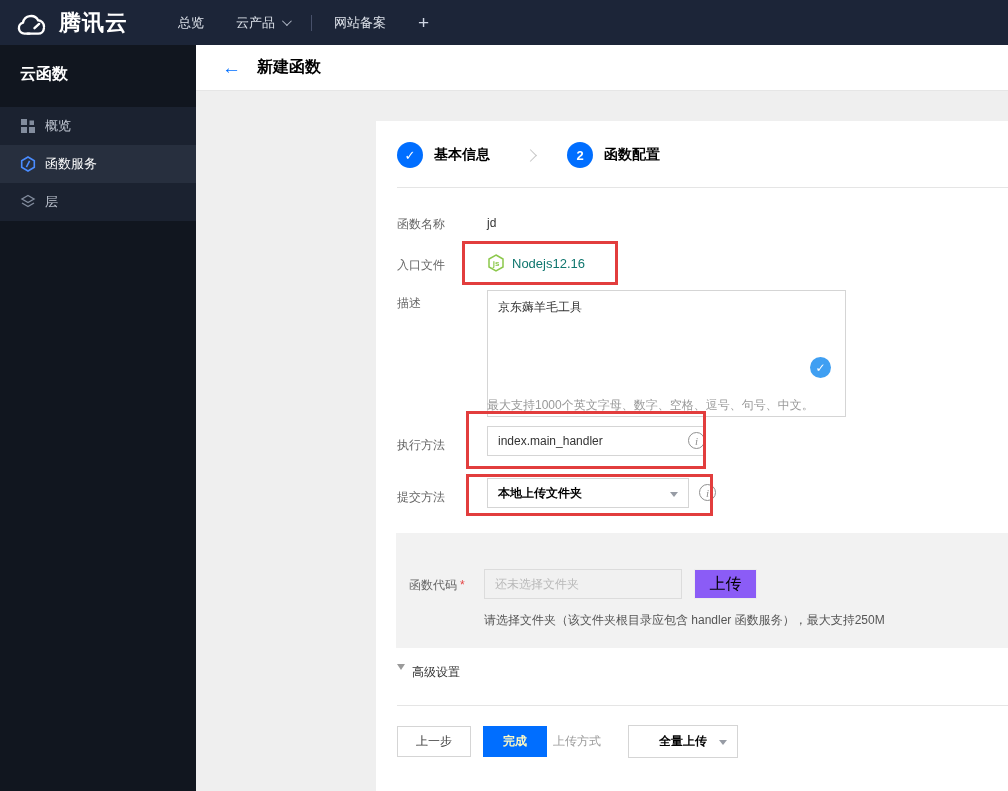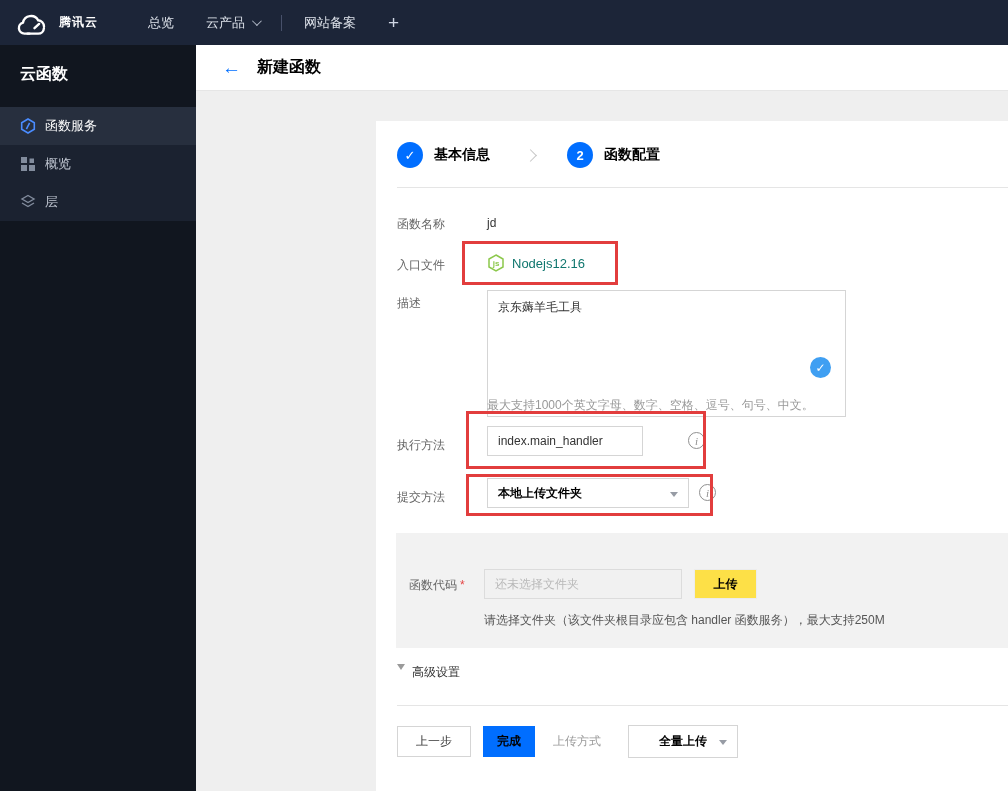--- a/index.html
+++ b/index.html
@@ -8,21 +8,21 @@
     font-family:"Liberation Sans","DejaVu Sans",sans-serif;
     font-size:12px; color:#333; background:#efefef; position:relative;
   }
 
   
   .topnav {
     position:absolute; left:0; top:0; width:1008px; height:45px;
     background:#1c2538; display:flex; align-items:center;
   }
   .brand { display:flex; align-items:center; padding-left:14px; cursor:pointer; }
-  .brand-name { color:#fff; font-size:12px; font-weight:bold; margin-left:9px; letter-spacing:1px; }
+  .brand-name { color:#fff; font-size:22px; font-weight:bold; margin-left:9px; letter-spacing:1px; }
   .topnav-items { display:flex; align-items:center; margin-left:34px; }
   .topnav-item {
     color:#dde2ea; font-size:13px; padding:0 16px; height:45px;
     display:flex; align-items:center; cursor:pointer; white-space:nowrap;
   }
   .nav-caret {
     width:7px; height:7px; border-right:1px solid #aeb6c4; border-bottom:1px solid #aeb6c4;
     transform:rotate(45deg) translateY(-2px); margin-left:7px; display:inline-block;
   }
   .topnav-sep { width:1px; height:16px; background:#47506a; margin:0 6px; }
@@ -110,37 +110,37 @@
   .band-label { position:absolute; left:13px; top:44px; color:#666; }
   .req { color:#e54545; margin-left:3px; }
   .band-input {
     position:absolute; left:88px; top:36px; width:198px; height:30px;
     border:1px solid #dcdcdc; background:#f1f1f1; font-family:inherit; font-size:12px;
     color:#333; padding:0 10px; outline:none;
   }
   .band-input::placeholder { color:#b9b9b9; }
   .upload-btn {
     position:absolute; left:298px; top:36px; width:63px; height:30px;
-    background:#fde047; border:1px solid #ececec; font-family:inherit; font-size:12px;
-    font-weight:bold; color:#000; cursor:pointer;
+    background:#8b5cf6; border:1px solid #ececec; font-family:inherit; font-size:16px;
+    font-weight:normal; color:#000; cursor:pointer;
   }
   .band-hint { position:absolute; left:88px; top:79px; color:#555; font-size:12px; white-space:nowrap; }
 
   .advanced { position:absolute; left:21px; top:543px; display:flex; align-items:flex-start; cursor:pointer; color:#333; }
   .adv-caret {
     width:0; height:0; border-left:4px solid transparent; border-right:4px solid transparent;
     border-top:6px solid #9a9a9a; margin-right:7px;
   }
 
   .btn {
     position:absolute; top:605px; height:31px; font-family:inherit; font-size:12px;
     cursor:pointer; display:flex; align-items:center; justify-content:center;
   }
   .btn-prev { left:21px; width:74px; background:#fff; border:1px solid #d5d5d5; color:#333; }
-  .btn-finish { left:107px; width:52px; background:#006eff; border:1px solid #006eff; color:#000000; font-weight:bold; }
+  .btn-finish { left:107px; width:64px; background:#006eff; border:1px solid #006eff; color:#fef9c3; font-weight:bold; }
   .upload-mode-label {
     position:absolute; left:177px; top:612px; color:#9b9b9b; display:flex; align-items:center;gap:36px;
   }
   .upload-mode-label .mini-info {
     width:15px; height:15px; border:1px solid #9b9b9b; border-radius:50%; color:#9b9b9b;
     font-size:10px; font-style:italic; font-family:"Liberation Serif",serif;
     display:flex; align-items:center; justify-content:center; margin-left:3px;
   }
   .mode-select { left:252px; top:604px; width:110px; height:33px; font-weight:bold; color:#000; }
   .submit-select { left:111px; top:357px; width:202px; font-weight:bold; color:#000; }
@@ -171,40 +171,40 @@
     <div class="topnav-item">
       <span>网站备案</span>
     </div>
     <div class="topnav-plus">+</div>
   </div>
 </div>
 
 <aside class="sidebar">
   <div class="sidebar-title">云函数</div>
   <div class="sidebar-menu">
-    <div class="side-item active">
-      <span class="side-icon">
-        <svg width="16" height="16" viewBox="0 0 16 16">
-          <polygon points="8,1 14.3,4.7 14.3,11.3 8,15 1.7,11.3 1.7,4.7" fill="none" stroke="#4a8cff" stroke-width="1.6"></polygon>
-          <line x1="9.6" y1="4.8" x2="6.4" y2="11.2" stroke="#4a8cff" stroke-width="1.6"></line>
-        </svg>
-      </span>
-      <span>函数服务</span>
-    </div>
     <div class="side-item">
       <span class="side-icon">
         <svg width="16" height="16" viewBox="0 0 16 16">
           <rect x="1" y="1" width="6" height="6" fill="#828c9d"></rect>
           <rect x="9.5" y="2.5" width="4.5" height="4.5" fill="#828c9d"></rect>
           <rect x="1" y="9" width="6" height="6" fill="#828c9d"></rect>
           <rect x="9" y="9" width="6" height="6" fill="#828c9d"></rect>
         </svg>
       </span>
       <span>概览</span>
     </div>
+    <div class="side-item active">
+      <span class="side-icon">
+        <svg width="16" height="16" viewBox="0 0 16 16">
+          <polygon points="8,1 14.3,4.7 14.3,11.3 8,15 1.7,11.3 1.7,4.7" fill="none" stroke="#4a8cff" stroke-width="1.6"></polygon>
+          <line x1="9.6" y1="4.8" x2="6.4" y2="11.2" stroke="#4a8cff" stroke-width="1.6"></line>
+        </svg>
+      </span>
+      <span>函数服务</span>
+    </div>
     <div class="side-item">
       <span class="side-icon">
         <svg width="16" height="16" viewBox="0 0 16 16">
           <polygon points="8,1.5 14,5 8,8.5 2,5" fill="none" stroke="#828c9d" stroke-width="1.4"></polygon>
           <polyline points="14,9 8,12.5 2,9" fill="none" stroke="#828c9d" stroke-width="1.4"></polyline>
         </svg>
       </span>
       <span>层</span>
     </div>
   </div>
@@ -240,21 +240,21 @@
       </span>
       <span class="runtime-text">Nodejs12.16</span>
     </div>
 
     <div class="f-label" style="top:174px;">描述</div>
     <textarea class="desc-area" style="">京东薅羊毛工具</textarea>
     <div class="desc-badge">✓</div>
     <div class="hint1">最大支持1000个英文字母、数字、空格、逗号、句号、中文。</div>
 
     <div class="f-label" style="top:316px;">执行方法</div>
-    <input class="text-input" style="left: 111px; top: 305px; width: 156px;" value="index.main_handler">
+    <input class="text-input" style="left: 111px; top: 305px; width: 218px;" value="index.main_handler">
     <div class="info-icon" style="left:312px; top:311px;">i</div>
     <div class="anno-box" style="left:90px; top:290px; width:240px; height:58px;"></div>
 
     <div class="f-label" style="top:368px;">提交方法</div>
     <div class="fake-select submit-select">
       <span>本地上传文件夹</span>
       <span class="select-caret"></span>
     </div>
     <div class="info-icon" style="left:323px; top:363px;">i</div>
     <div class="anno-box" style="left:90px; top:353px; width:247px; height:42px;"></div>

